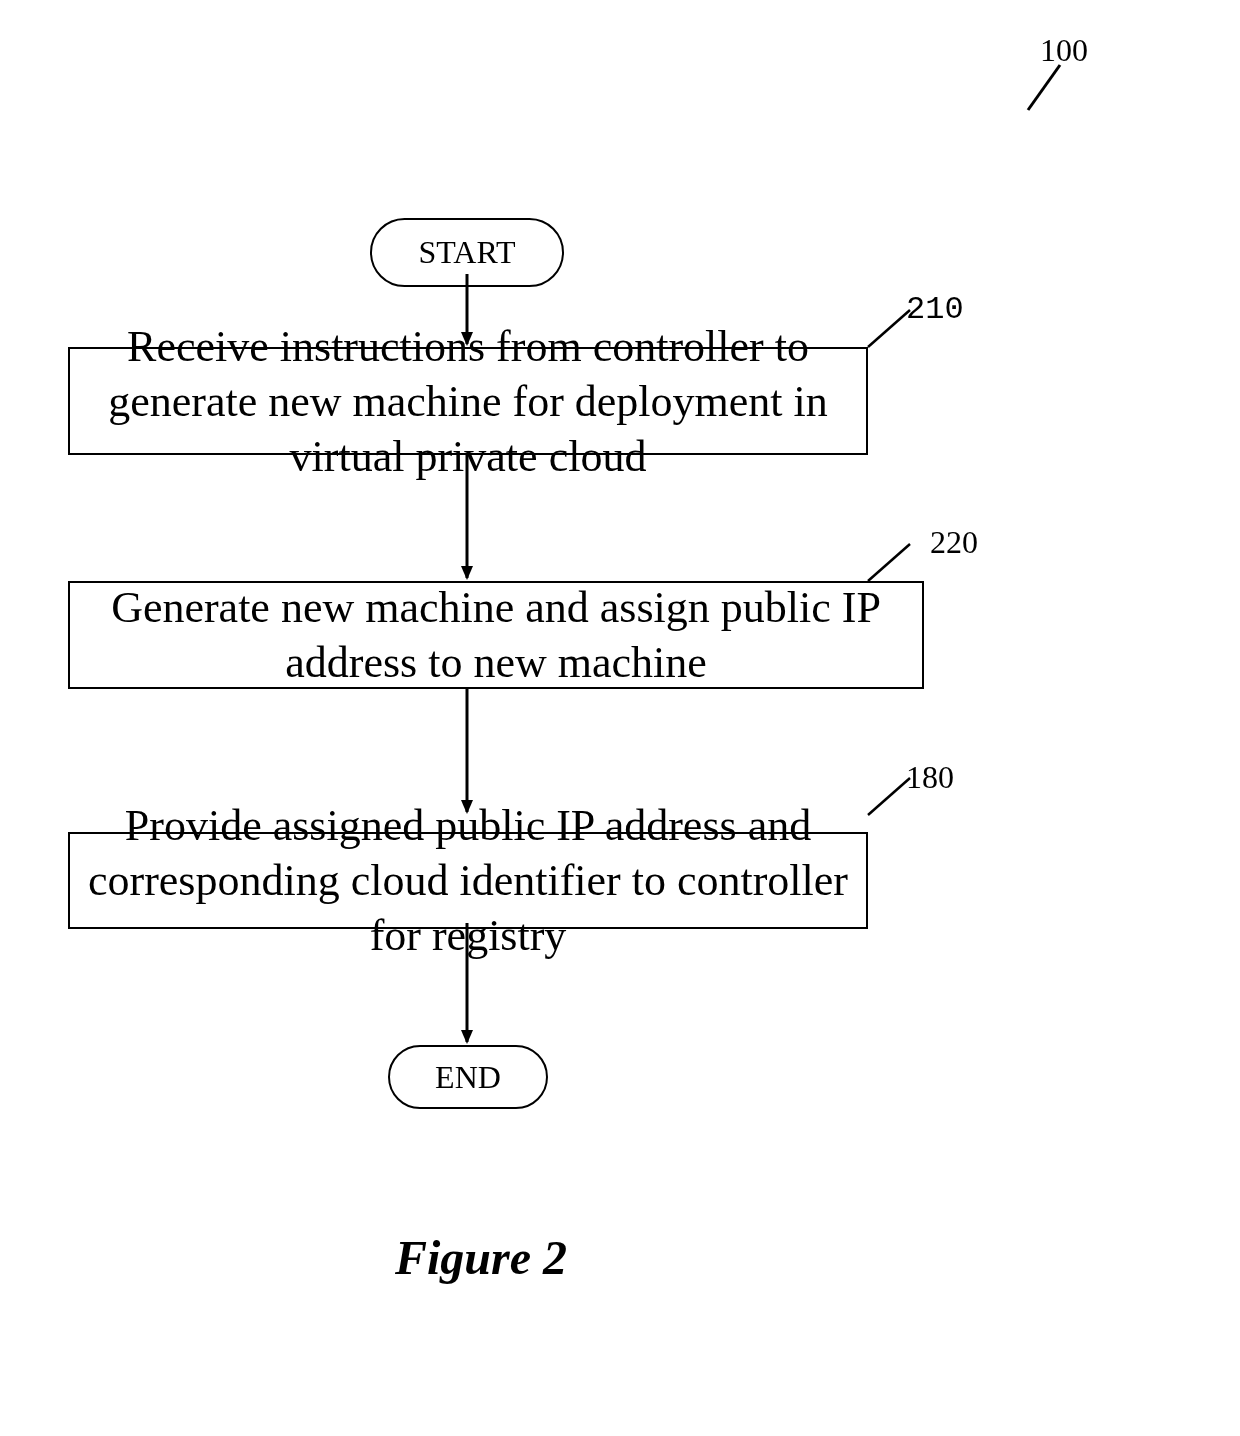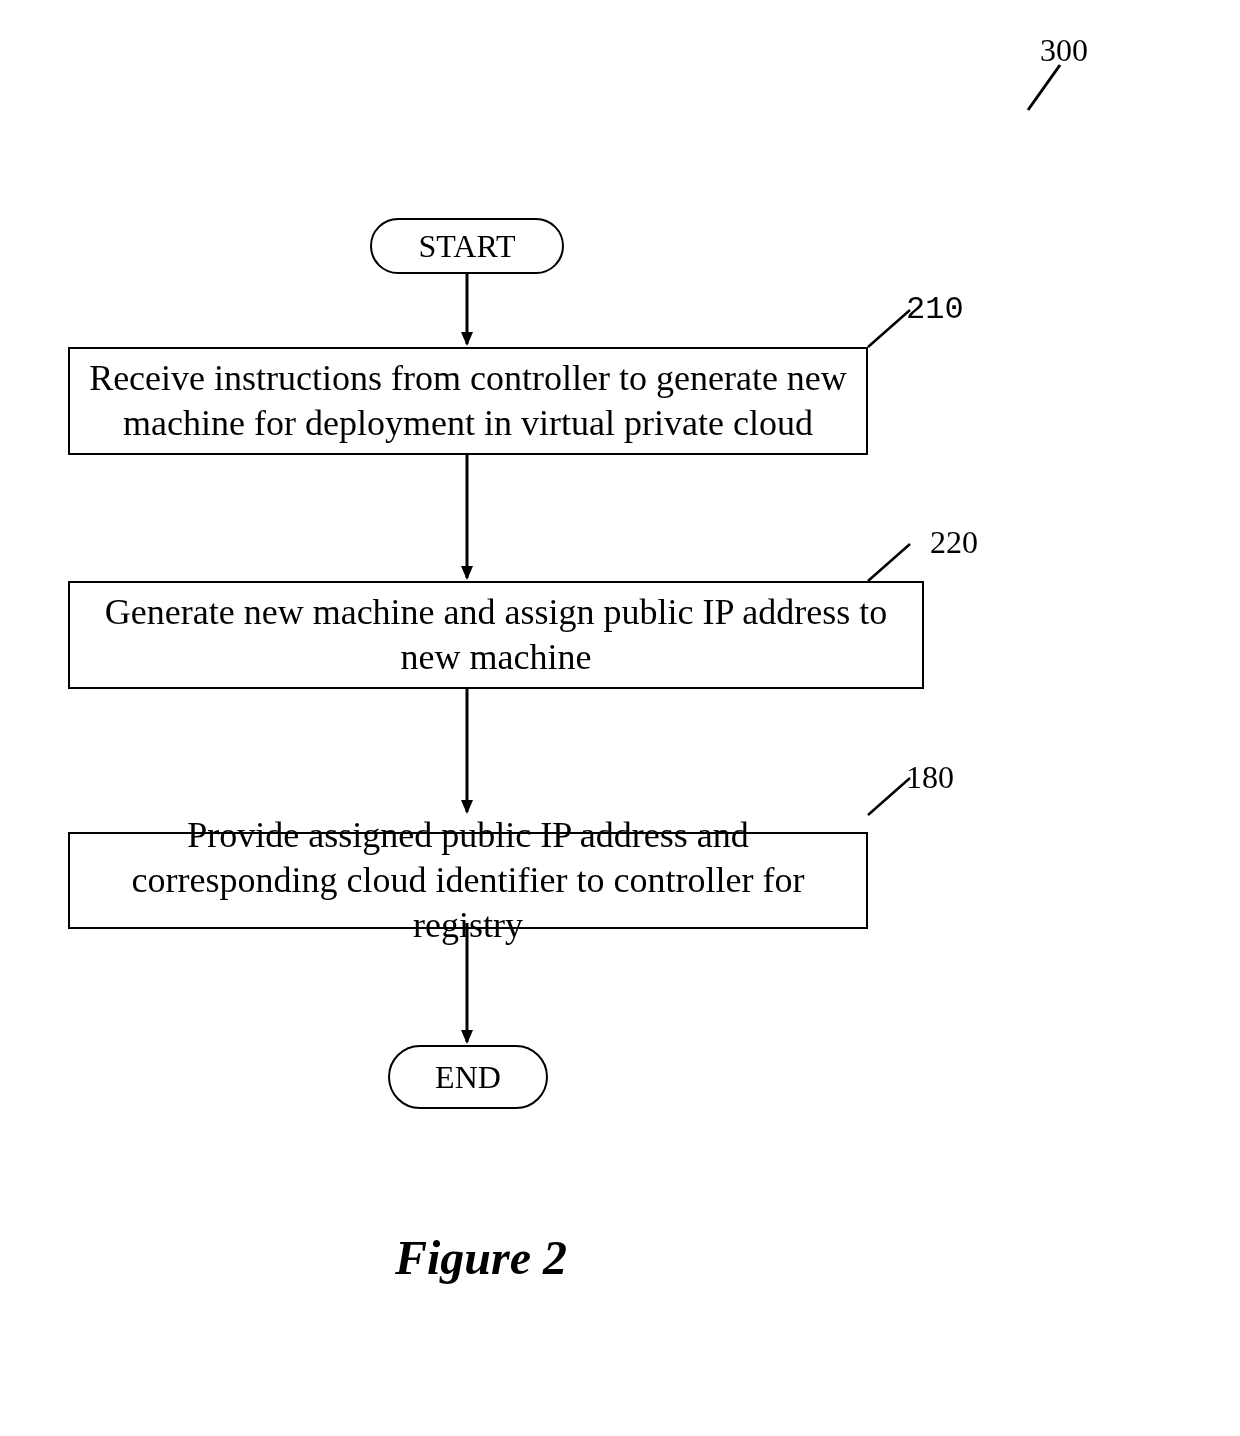--- a/index.html
+++ b/index.html
@@ -25,21 +25,21 @@
     box-sizing: border-box;
     background: #fff;
   }
   .process {
     position: absolute;
     border: 2.5px solid #000;
     display: flex;
     align-items: center;
     justify-content: center;
     text-align: center;
-    font-size: 36px;
+    font-size: 44px;
     line-height: 1.25;
     padding: 8px 12px;
     box-sizing: border-box;
     background: #fff;
   }
   .ref-label {
     position: absolute;
     font-size: 32px;
   }
   .fig-label {
@@ -51,26 +51,26 @@
   svg.overlay {
     position: absolute;
     left: 0;
     top: 0;
     pointer-events: none;
   }
 </style>
 </head>
 <body>
 
-<div class="ref-label" style="left:1040px; top:32px;">300</div>
+<div class="ref-label" style="left:1040px; top:32px;">100</div>
 <svg class="overlay" width="1240" height="1436">
   <line x1="1028" y1="110" x2="1060" y2="65" stroke="#000" stroke-width="3"></line>
 </svg>
 
-<div class="terminal" style="left:370px; top:218px; width:194px; height:56px;">
+<div class="terminal" style="left:370px; top:218px; width:194px; height:69px;">
   <span>START</span>
 </div>
 
 <div class="process" style="left:68px; top:347px; width:800px; height:108px;">
   <span>Receive instructions from controller to generate new machine for deployment in virtual private cloud</span>
 </div>
 <div class="ref-label" style="left:906px; top:291px;font-family:Liberation Mono, monospace;">210</div>
 
 <div class="process" style="left:68px; top:581px; width:856px; height:108px;">
   <span>Generate new machine and assign public IP address to new machine</span>

